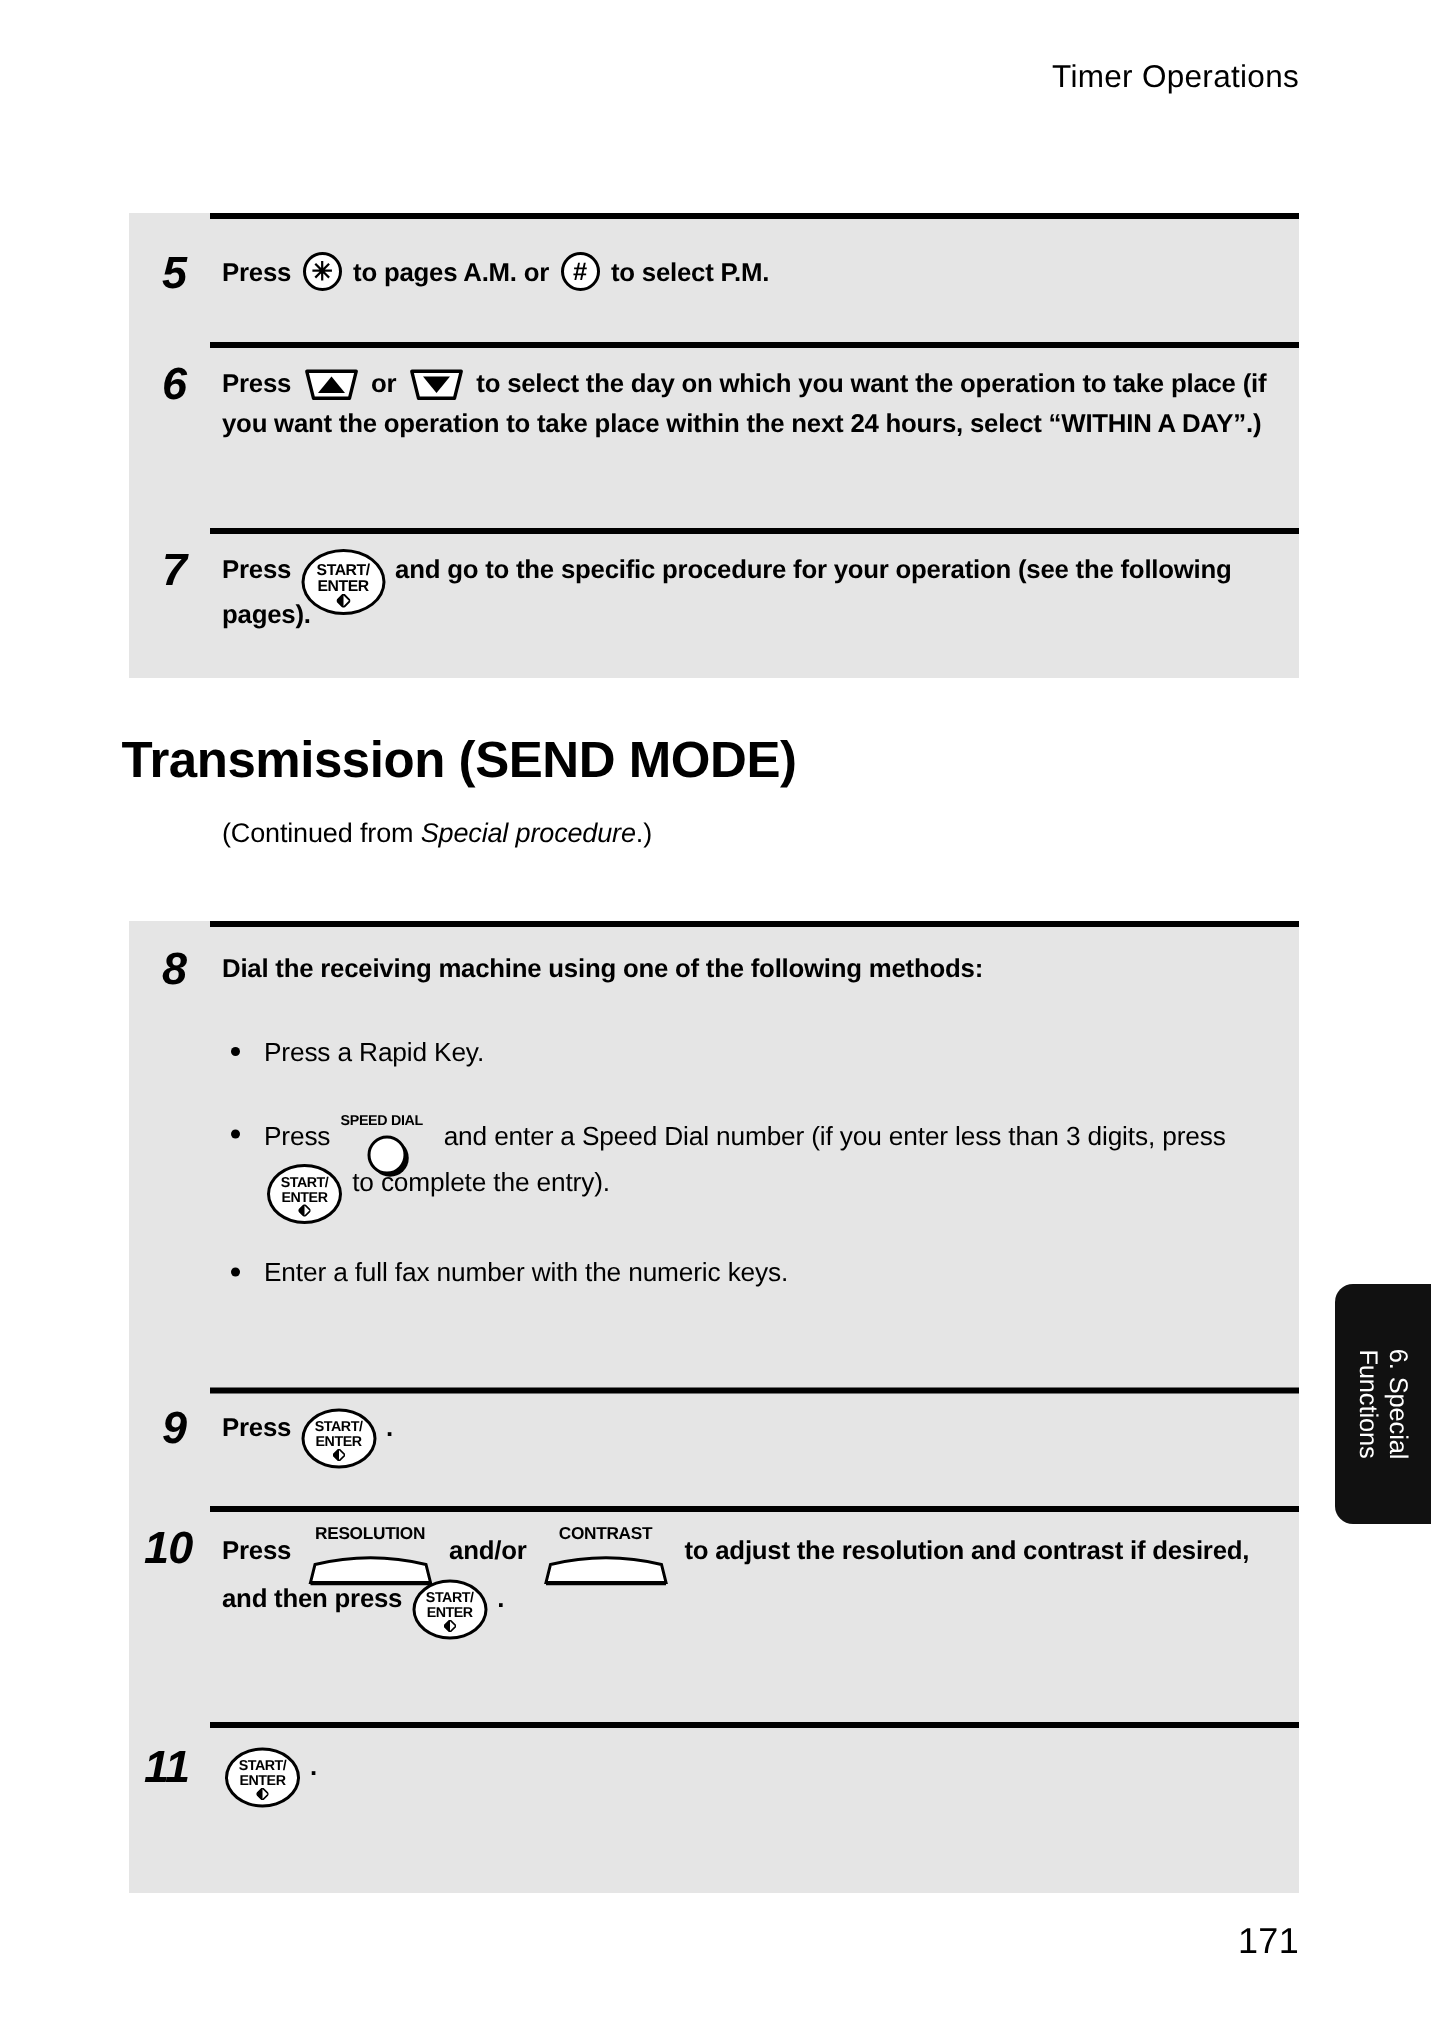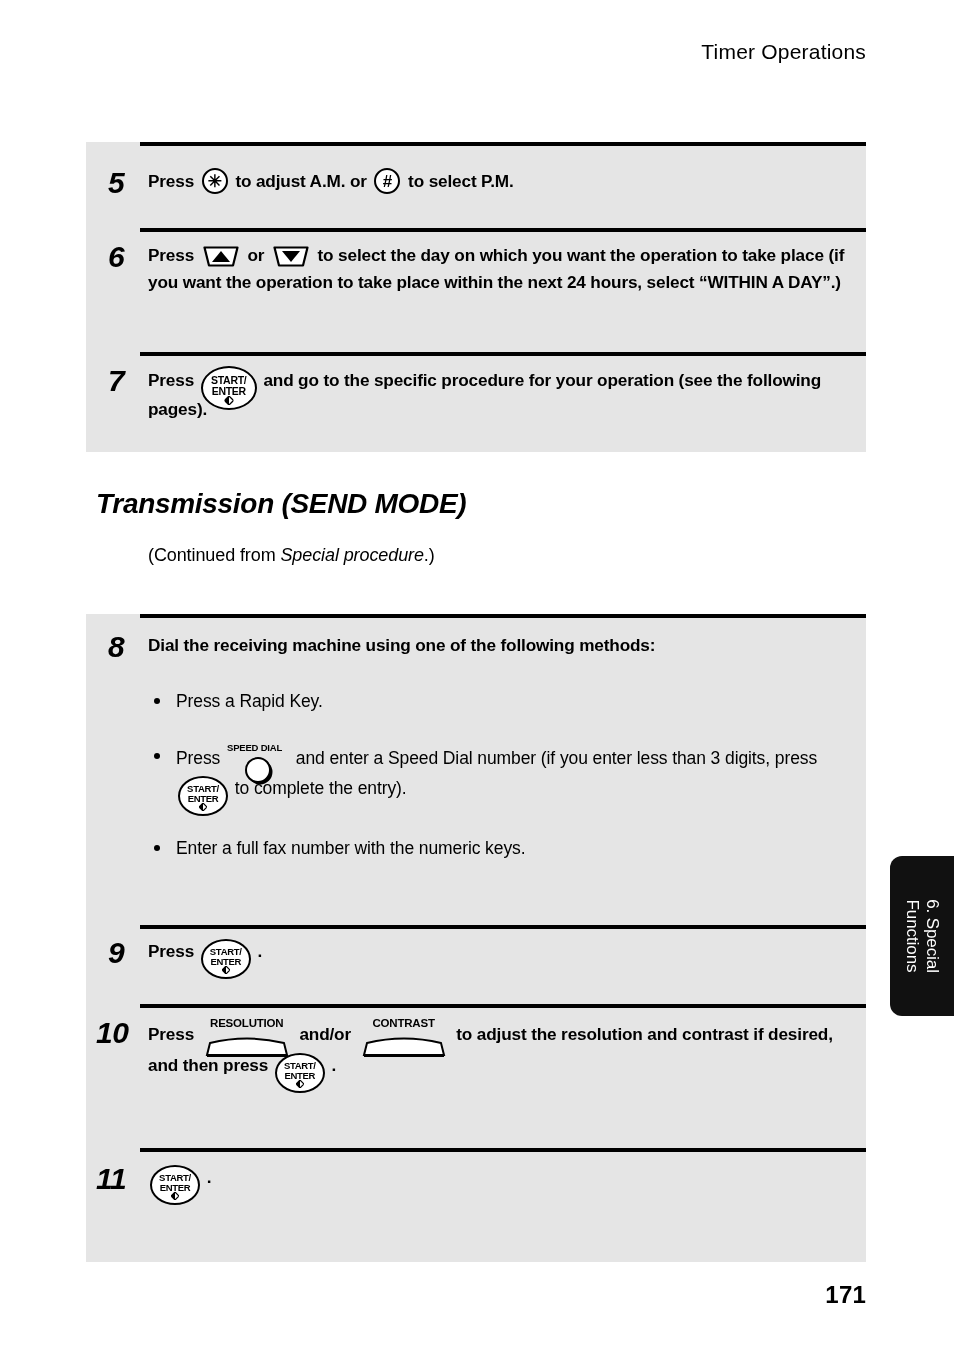--- a/index.html
+++ b/index.html
@@ -90,25 +90,24 @@
     top: 0.58em;
     width: 6px;
     height: 6px;
     background: #000;
     border-radius: 50%;
   }
 
   
   .section-heading {
     position: absolute;
-    left: 96px;
+    left: 81px;
     top: 488px;
-    font-size: 28px;
-    font-weight: bold;
-    font-style: italic;
+    font-size: 34px;
+    font-weight: bold;
     letter-spacing: -0.3px;
   }
   .section-sub {
     position: absolute;
     left: 148px;
     top: 545px;
     font-size: 18px;
     font-weight: 400;
     letter-spacing: -0.1px;
   }
@@ -279,21 +278,21 @@
     letter-spacing: -0.1px;
   }
   .side-tab .label span { display: block; }
 
   
   .folio {
     position: absolute;
     right: 88px;
     top: 1281px;
     font-size: 24px;
-    font-weight: bold;
+    font-weight: normal;
     letter-spacing: 0.2px;
     text-align: center;
   }
 </style>
 </head>
 <body>
 
 <div class="running-head">Timer Operations</div>
 
 <div class="panel" id="panel-top"></div>
@@ -302,21 +301,21 @@
 <div class="rule" style="top:228px"></div>
 <div class="rule" style="top:352px"></div>
 
 <div class="step" style="top:168px">
   <div class="step-num">5</div>
   <div class="step-body">
     <span>Press</span>
     <span class="key key-round">
       <span class="g">✳</span>
     </span>
-    <span>to adjust A.M. or</span>
+    <span>to pages A.M. or</span>
     <span class="key key-round">
       <span class="g">#</span>
     </span>
     <span>to select P.M.</span>
   </div>
 </div>
 
 <div class="step" style="top:242px">
   <div class="step-num">6</div>
   <div class="step-body">

